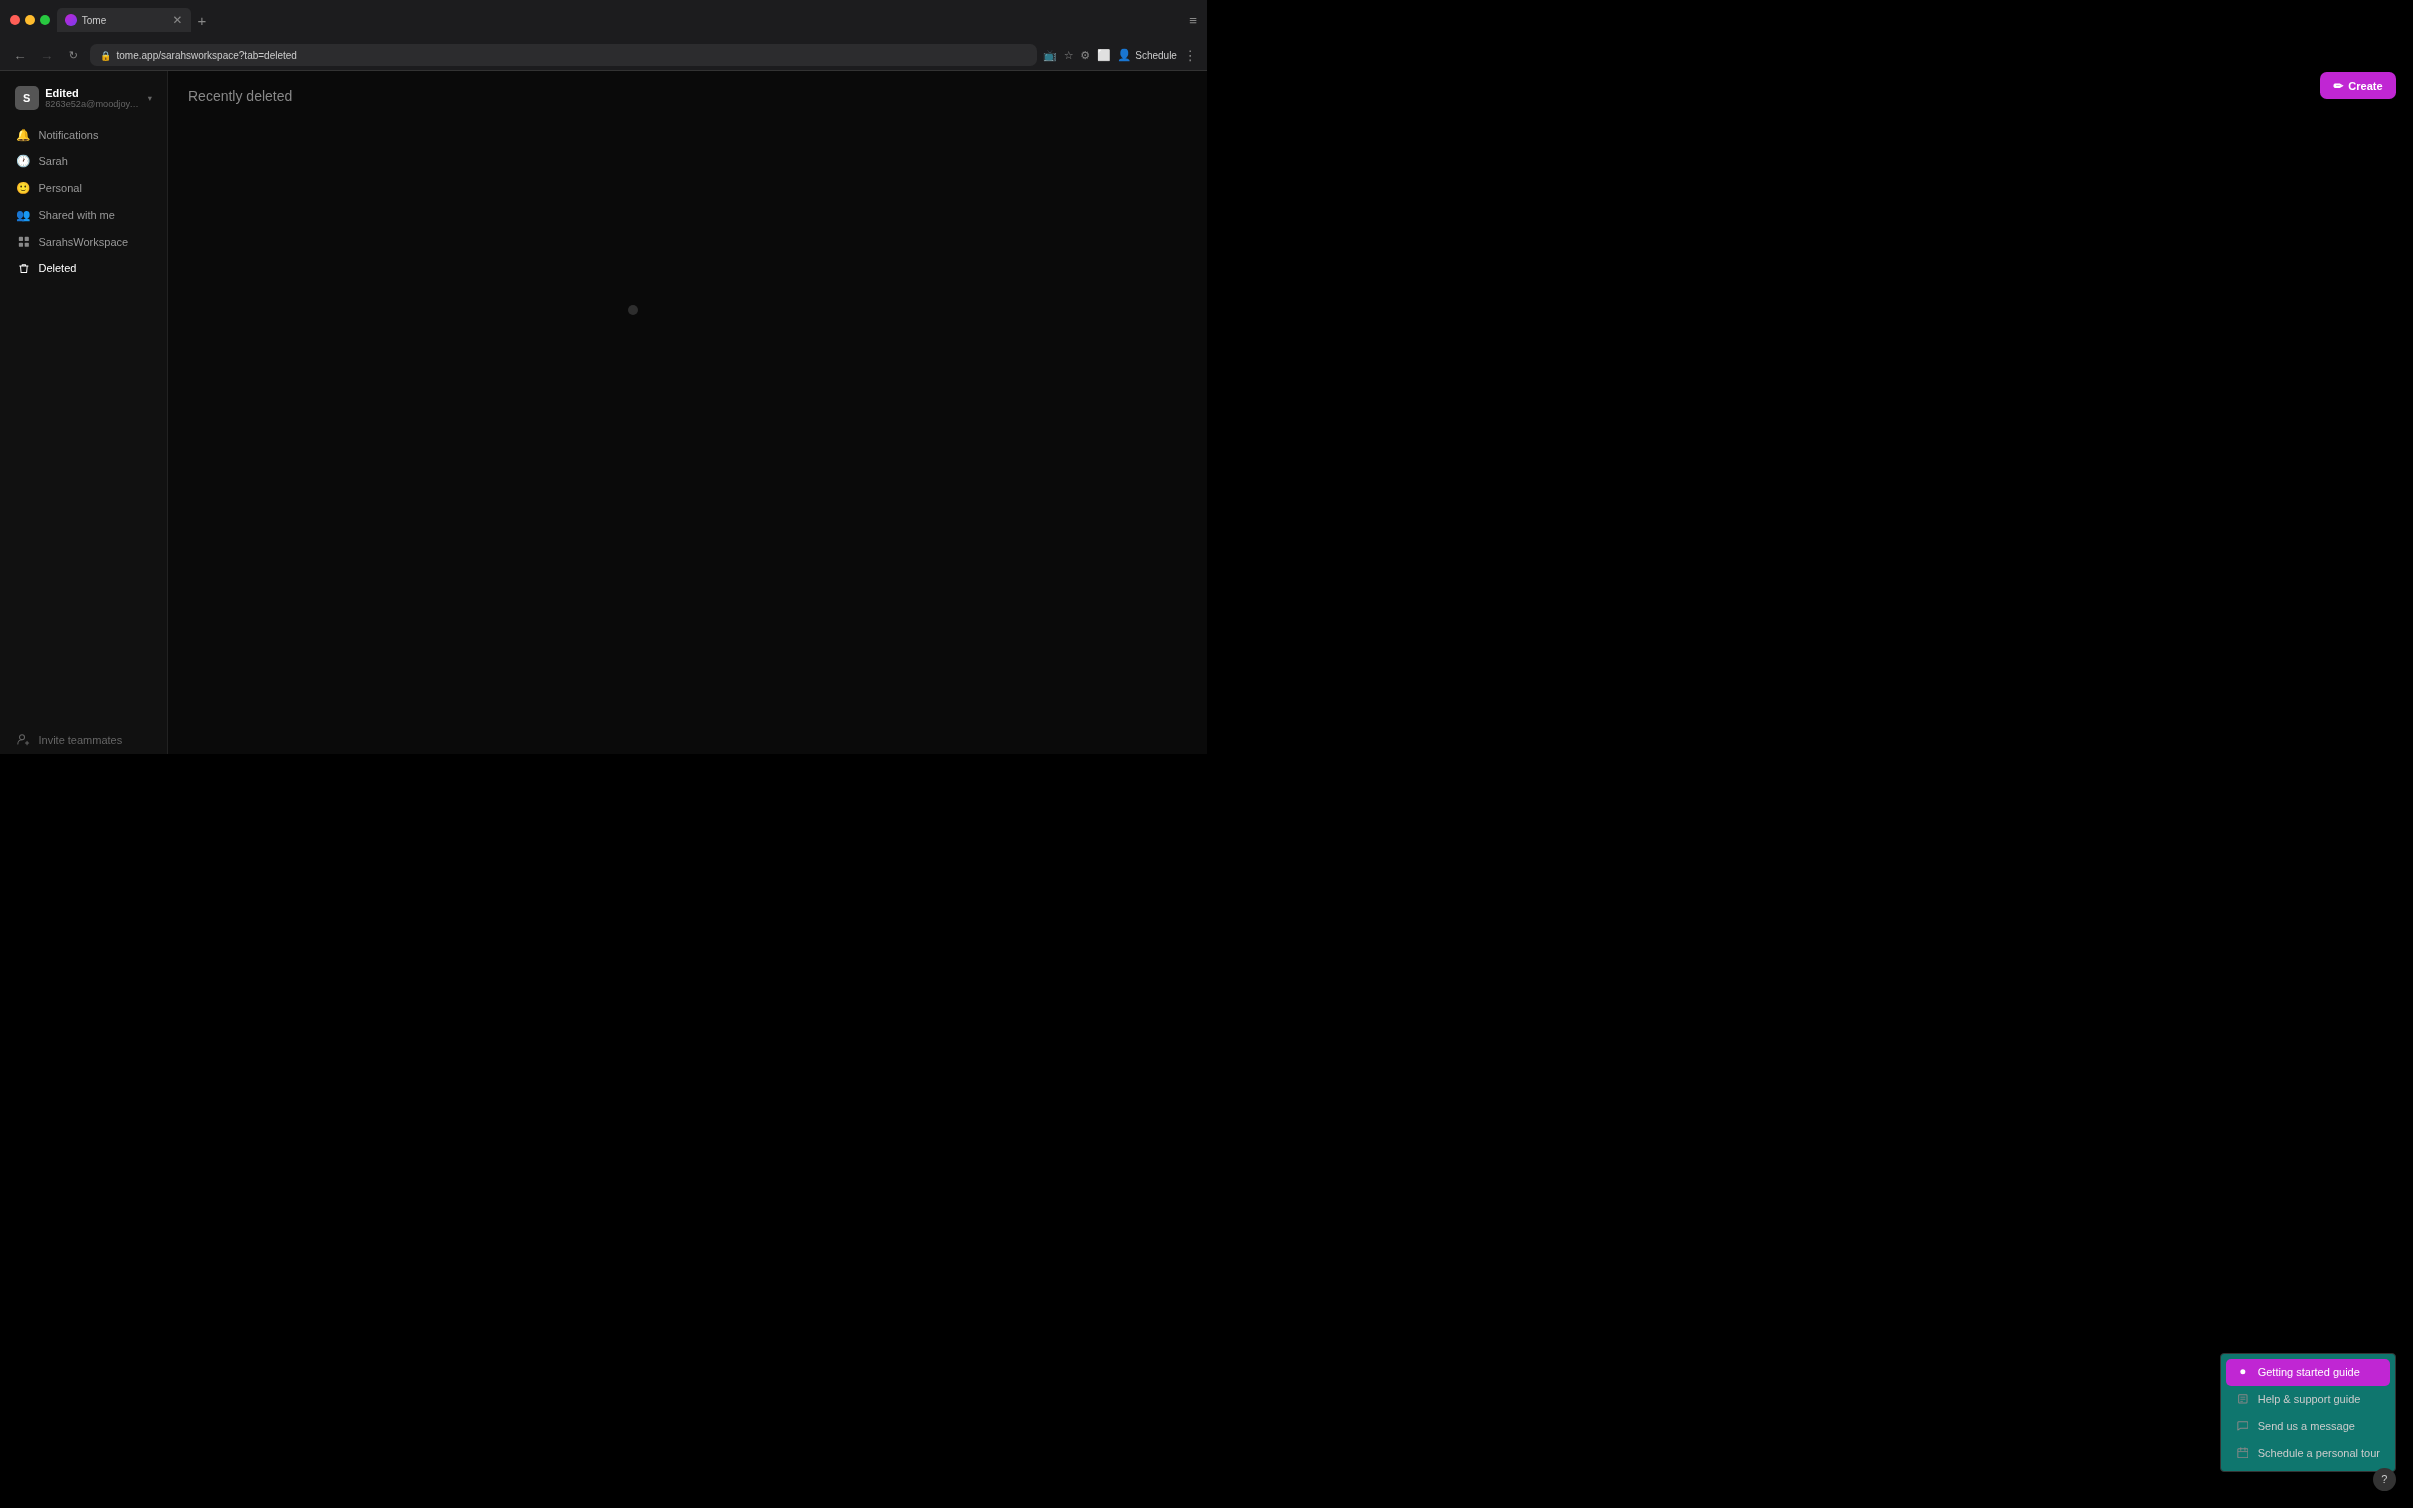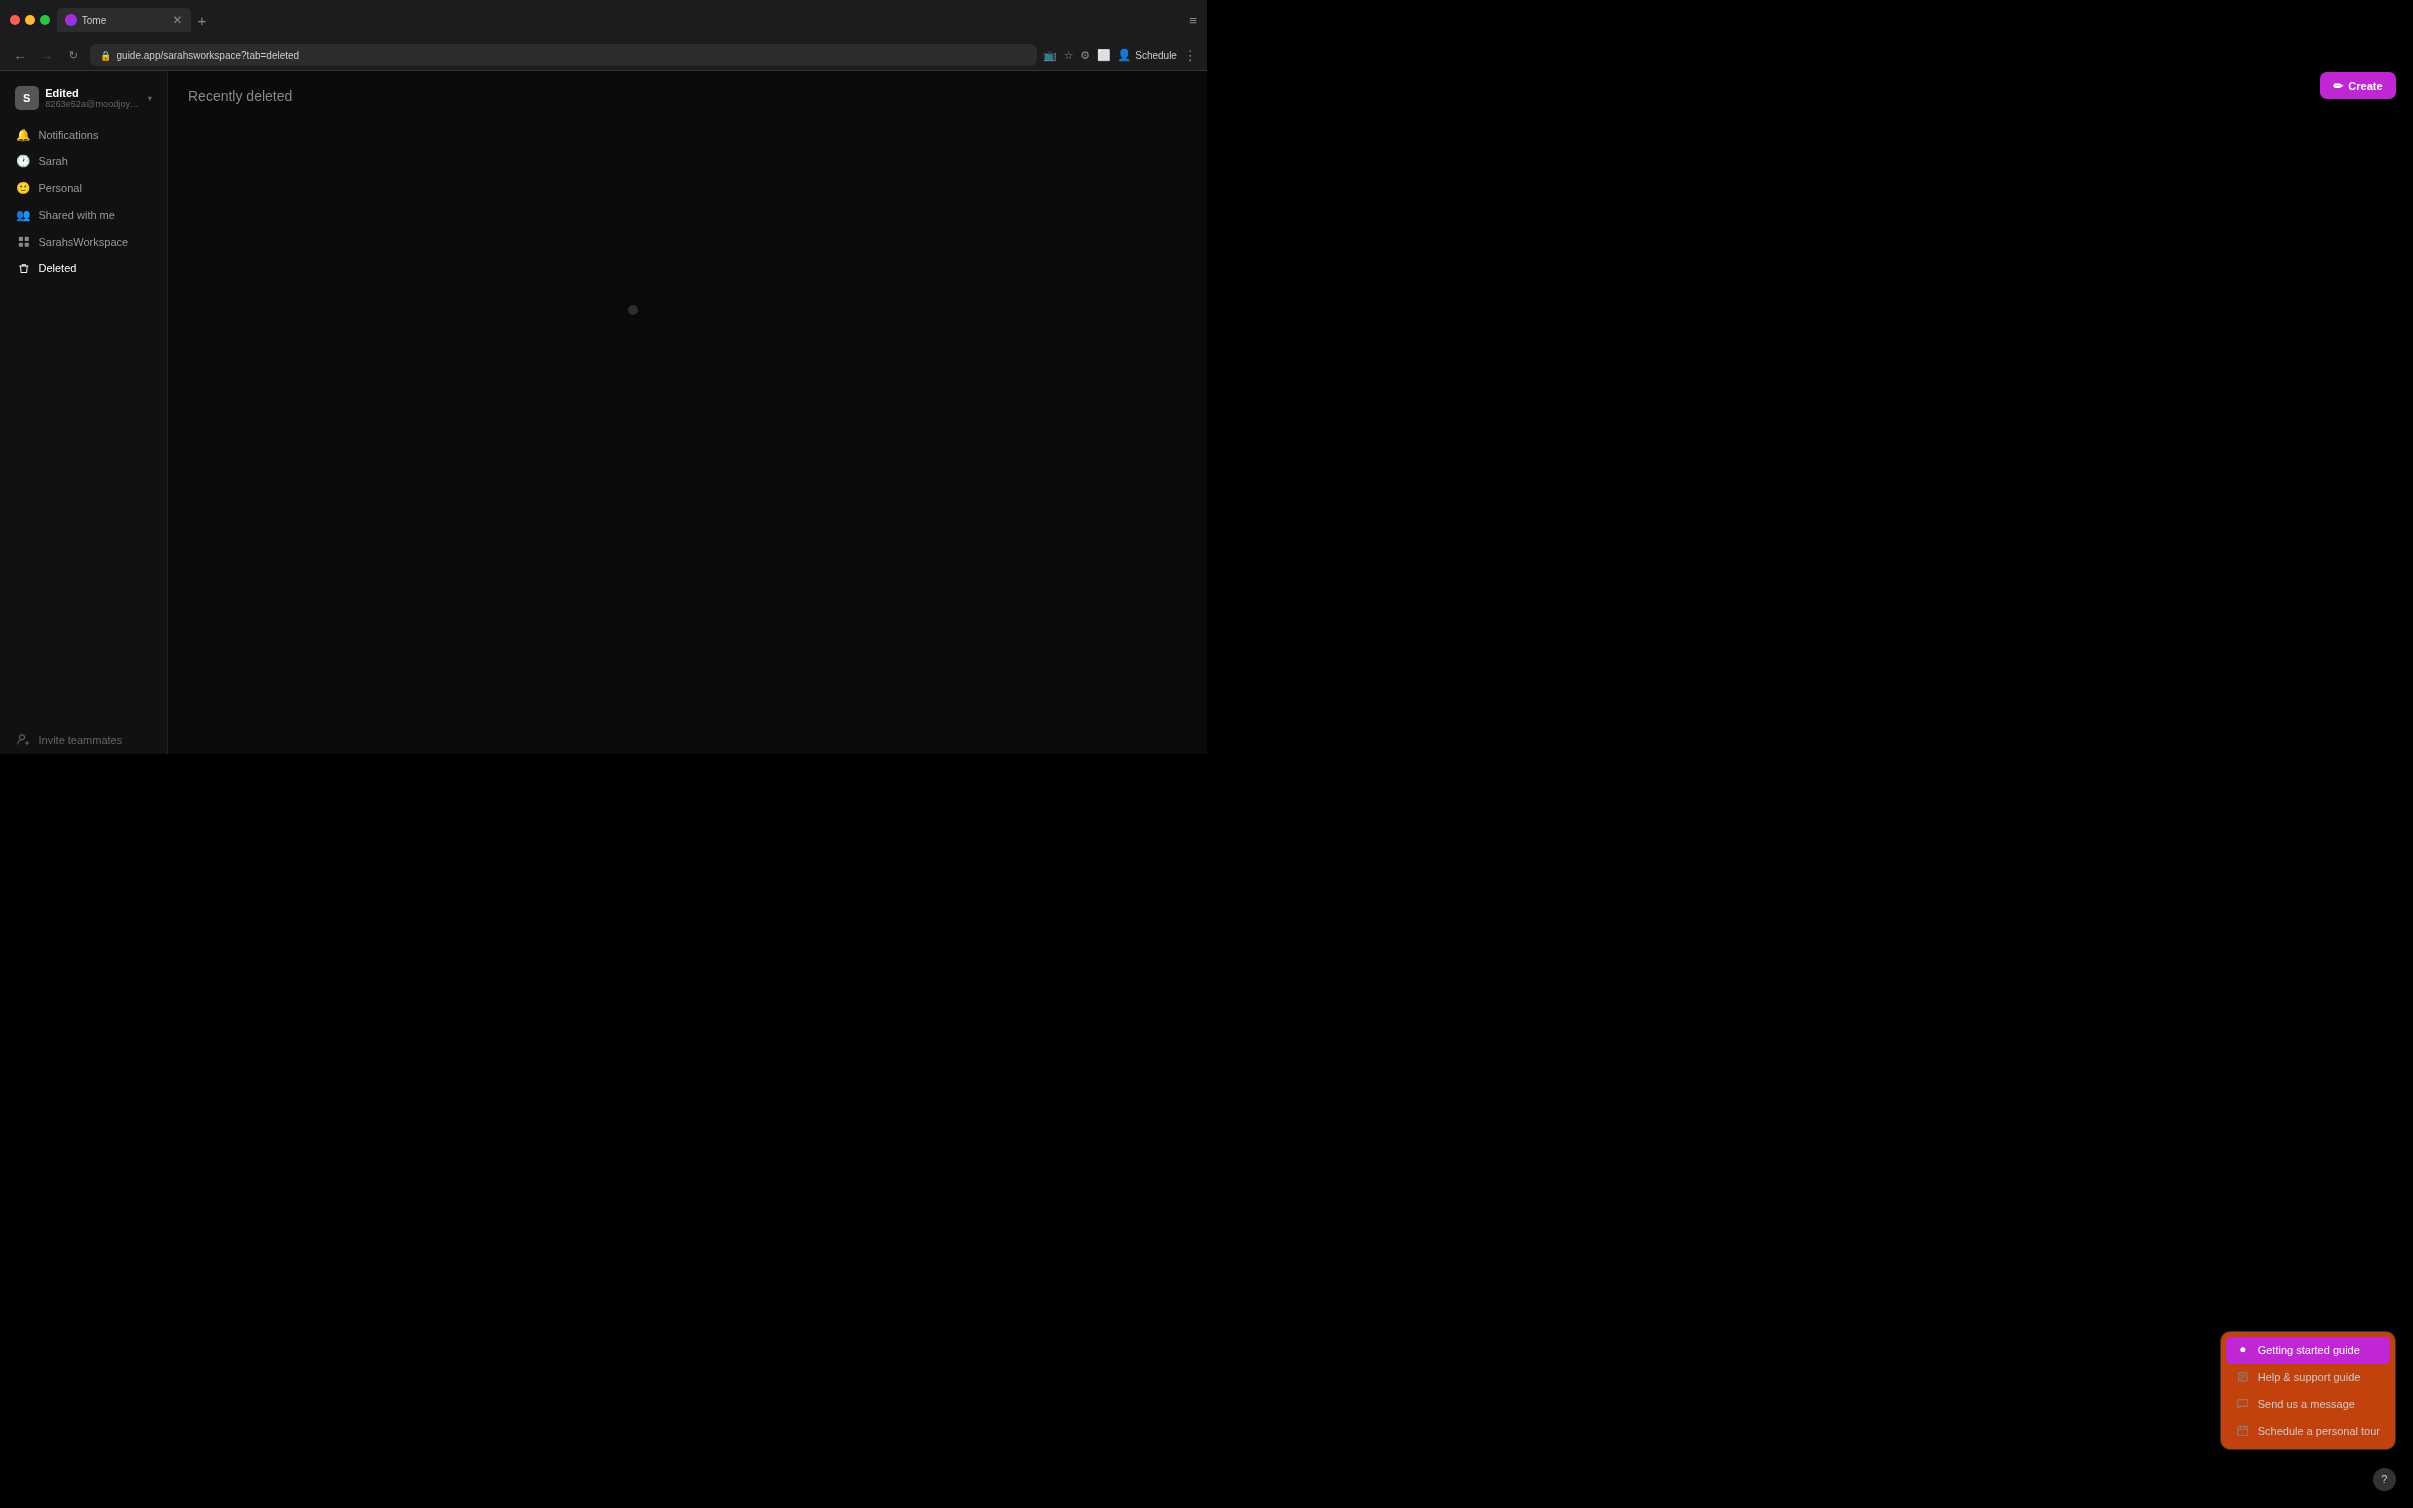--- a/index.html
+++ b/index.html
@@ -308,25 +308,25 @@
       font-weight: 600;
       cursor: pointer;
       display: flex;
       align-items: center;
       gap: 5px;
     }
 
     
     .help-menu {
       position: fixed;
-      bottom: 58px;
+      bottom: 36px;
       right: 17px;
-      background: #c2410c;
+      background: #0f766e;
       border: 0.8px solid #333;
-      border-radius: 10px;
+      border-radius: 4px;
       padding: 5px;
       min-width: 168px;
     }
 
     .help-item {
       display: flex;
       align-items: center;
       gap: 8.4px;
       padding: 6.7px 10px;
       border-radius: 5px;
@@ -397,21 +397,21 @@
       <span class="tab-add">+</span>
     </div>
     <div style="margin-left:auto; color:#888; font-size:13.4px; cursor:pointer;">≡</div>
   </div>
   <div class="browser-toolbar">
     <div class="nav-btn">←</div>
     <div class="nav-btn" style="opacity:0.4;">→</div>
     <div class="nav-btn" style="font-size:11px;">↻</div>
     <div class="address-bar">
       <span class="lock-icon">🔒</span>
-      <span style="font-size:10px;color:#ccc;">guide.app/sarahsworkspace?tab=deleted</span>
+      <span style="font-size:10px;color:#ccc;">tome.app/sarahsworkspace?tab=deleted</span>
     </div>
     <div class="toolbar-right">
       <span style="font-size:11px;">📺</span>
       <span style="font-size:11px;">☆</span>
       <span style="font-size:11px;">⚙</span>
       <span style="font-size:11px;">⬜</span>
       <div class="incognito-badge">
         <span style="font-size:11.7px;">👤</span>
         <span>Schedule</span>
       </div>

